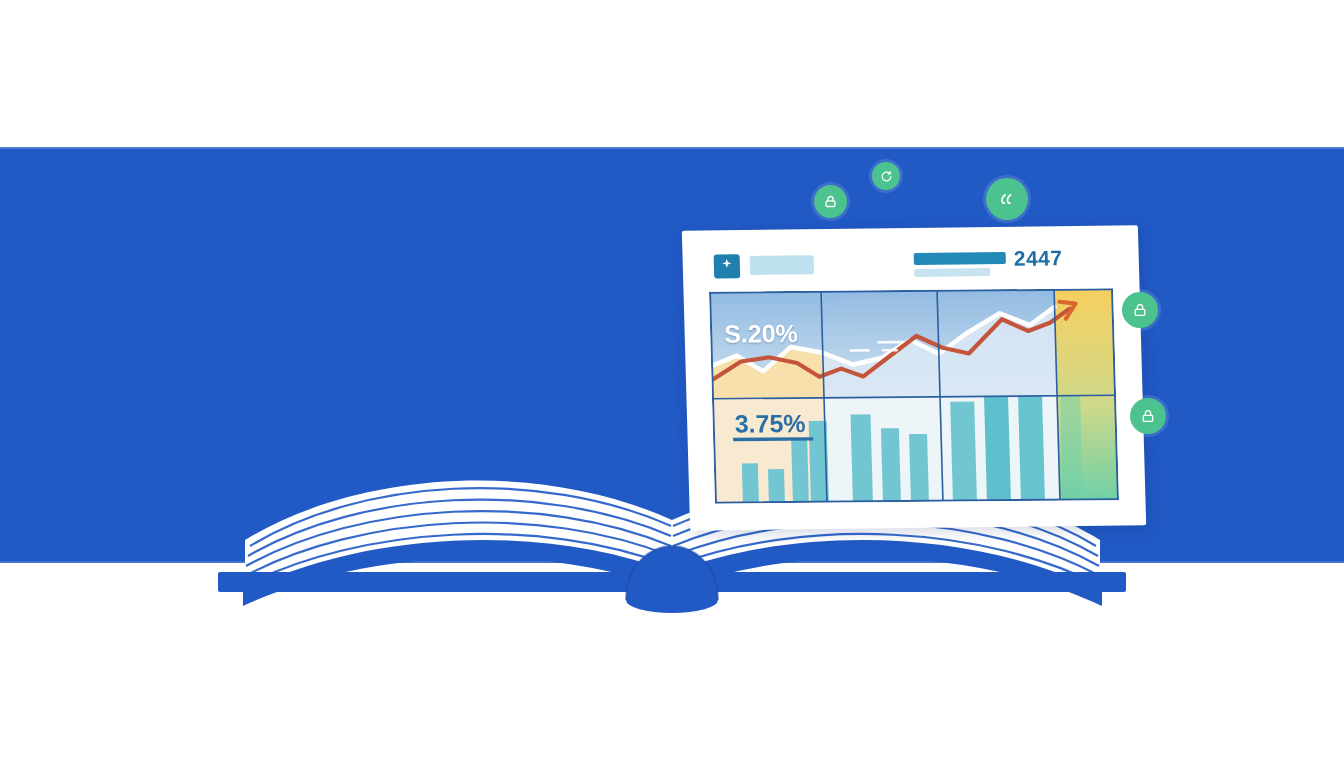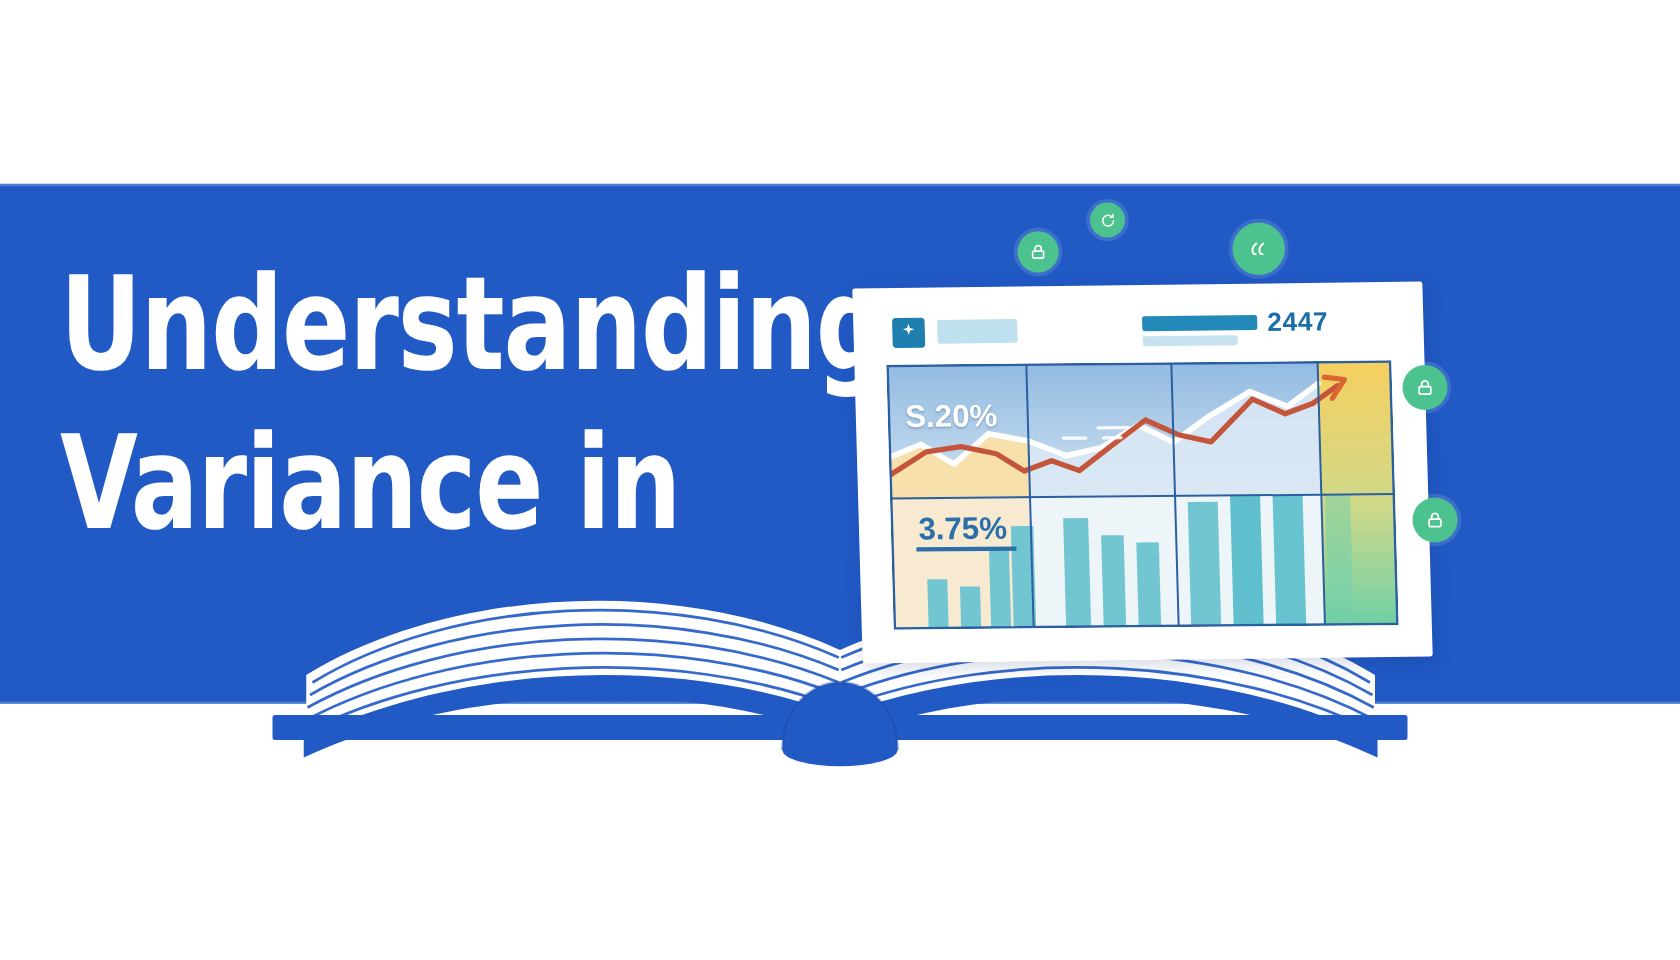--- a/index.html
+++ b/index.html
@@ -181,24 +181,20 @@
 </head>
 <body>
 
 <div id="stage">
 
   <div id="band">
     <div id="band-hairline-top"></div>
     <div id="band-hairline-bottom"></div>
   </div>
 
-  <div id="headline">
-    <span class="headline-line">Understanding</span>
-    <span class="headline-line">Variance in</span>
-  </div>
 
   <div class="badge" style="left:814px; top:185px; width:33px; height:33px;">
     <span>
       <svg width="15" height="15" viewBox="0 0 24 24" fill="none" stroke="#ffffff" stroke-width="2.1" stroke-linecap="round" stroke-linejoin="round">
         <rect x="5" y="11" width="14" height="9" rx="1.6"></rect>
         <path d="M8 11V8a4 4 0 0 1 8 0v3"></path>
       </svg>
     </span>
   </div>
 

